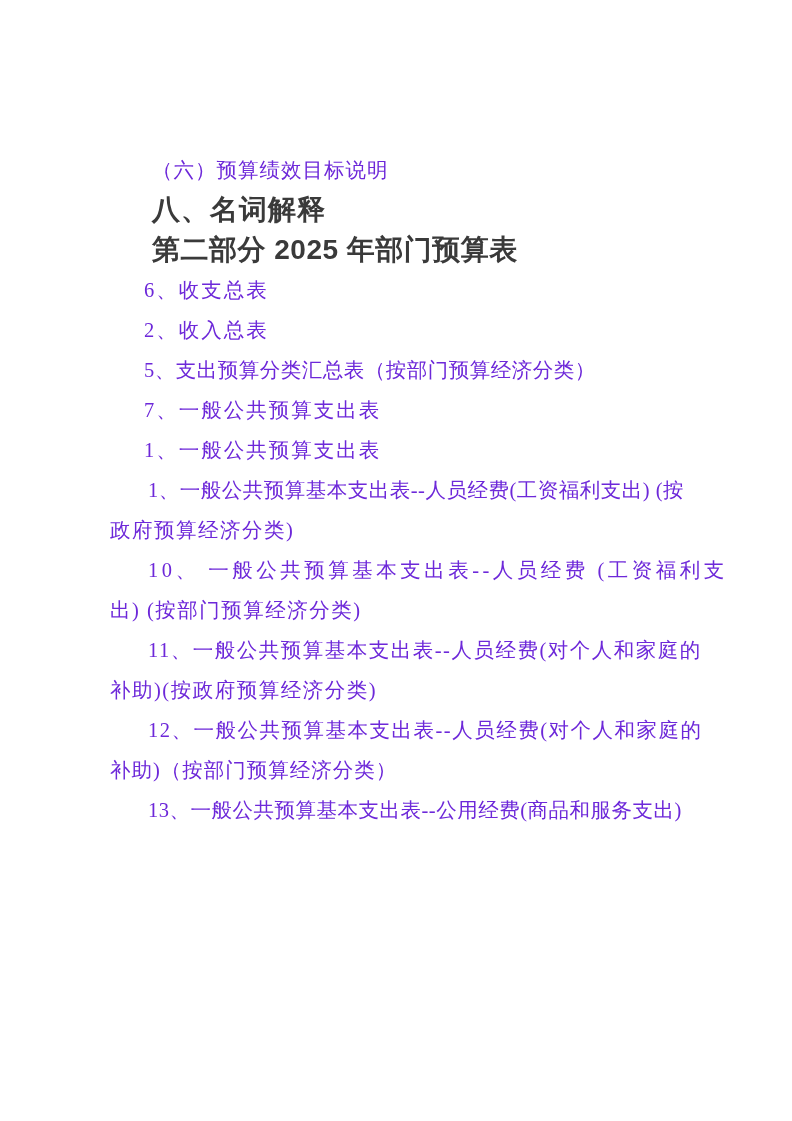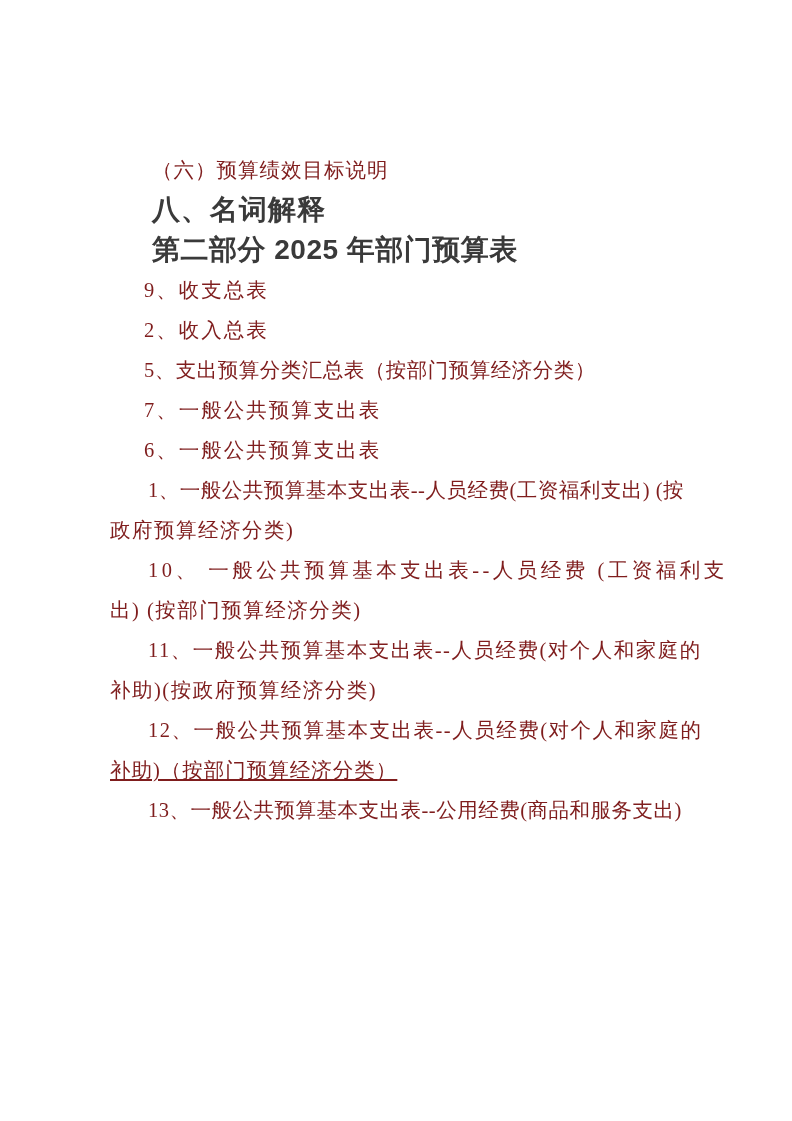--- a/index.html
+++ b/index.html
@@ -18,46 +18,46 @@
   .content {
     position: absolute;
     left: 108px;
     top: 150px;
     width: 600px;
   }
   .line {
     height: 40px;
     line-height: 40px;
     font-size: 20.5px;
-    color: #7f1d1d;
+    color: #6d28d9;
     white-space: nowrap;
   }
   .line.heading {
     font-family: "Liberation Sans", "DejaVu Sans", sans-serif;
     font-weight: bold;
     color: #3a3a3a;
     font-size: 28px;
   }
 </style>
 </head>
 <body>
 
 <div class="page">
   <div class="content" id="doc-body">
       <div class="line body" style="padding-left: 44px; letter-spacing: 1px;">（六）预算绩效目标说明</div>
       <div class="line heading" style="padding-left: 44px; letter-spacing: 1px;">八、名词解释</div>
       <div class="line heading" style="padding-left: 44px; letter-spacing: 0.5px;">第二部分 2025 年部门预算表</div>
-      <div class="line body" style="padding-left: 36px; letter-spacing: 2px;">9、收支总表</div>
+      <div class="line body" style="padding-left: 36px; letter-spacing: 2px;">6、收支总表</div>
       <div class="line body" style="padding-left: 36px; letter-spacing: 2px;">2、收入总表</div>
       <div class="line body" style="padding-left: 36px; letter-spacing: 0.5px;">5、支出预算分类汇总表（按部门预算经济分类）</div>
       <div class="line body" style="padding-left: 36px; letter-spacing: 2px;">7、一般公共预算支出表</div>
-      <div class="line body" style="padding-left: 36px; letter-spacing: 2px;">6、一般公共预算支出表</div>
+      <div class="line body" style="padding-left: 36px; letter-spacing: 2px;">1、一般公共预算支出表</div>
       <div class="line body" style="padding-left: 40px; letter-spacing: 0.5px;">1、一般公共预算基本支出表--人员经费(工资福利支出) (按</div>
       <div class="line body" style="padding-left: 2px; letter-spacing: 1.5px;">政府预算经济分类)</div>
       <div class="line body" style="padding-left: 40px; letter-spacing: 3.5px;">10、 一般公共预算基本支出表--人员经费 (工资福利支</div>
       <div class="line body" style="padding-left: 2px; letter-spacing: 1.5px;">出) (按部门预算经济分类)</div>
       <div class="line body" style="padding-left: 40px; letter-spacing: 1.5px;">11、一般公共预算基本支出表--人员经费(对个人和家庭的</div>
       <div class="line body" style="padding-left: 2px; letter-spacing: 1.5px;">补助)(按政府预算经济分类)</div>
       <div class="line body" style="padding-left: 40px; letter-spacing: 1.5px;">12、一般公共预算基本支出表--人员经费(对个人和家庭的</div>
-      <div class="line body" style="padding-left: 2px; letter-spacing: 1px; text-decoration: underline;">补助)（按部门预算经济分类）</div>
+      <div class="line body" style="padding-left: 2px; letter-spacing: 1px;">补助)（按部门预算经济分类）</div>
       <div class="line body" style="padding-left: 40px; letter-spacing: 0.5px;">13、一般公共预算基本支出表--公用经费(商品和服务支出)</div>
     </div>
 </div>
 
 </body></html>

